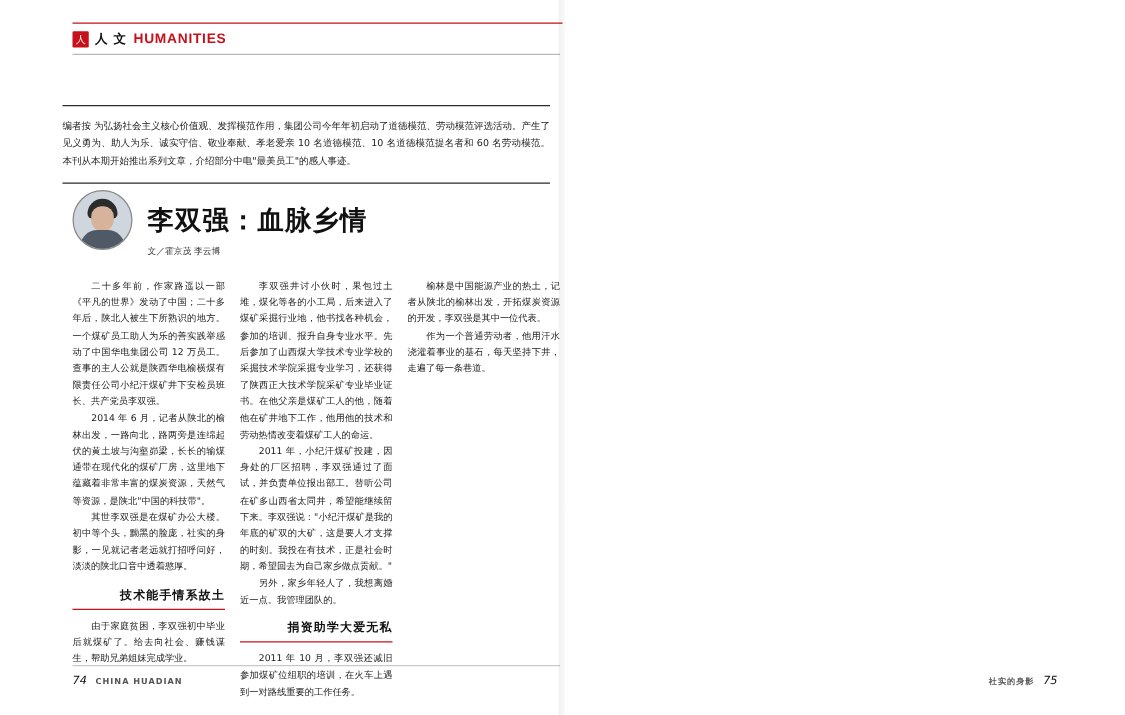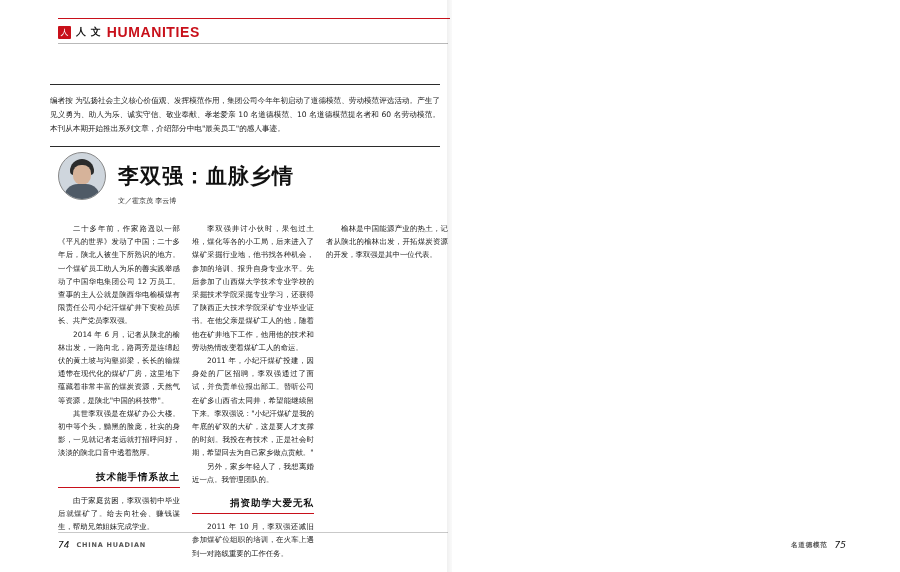--- a/index.html
+++ b/index.html
@@ -62,21 +62,21 @@
     border-radius: 1px;
     font-family: "DejaVu Sans", sans-serif;
   }
   .mast-cn {
     font-size: 10px;
     font-weight: bold;
     color: #111;
     letter-spacing: 1px;
   }
   .mast-en {
-    font-size: 14px;
+    font-size: 11px;
     color: #c8101a;
     letter-spacing: 0.6px;
     font-weight: bold;
   }
   .mast-line {
     position: absolute;
     left: 40px;
     top: 43px;
     width: 390px;
     height: 1px;
@@ -268,31 +268,32 @@
       <p>李双强井讨小伙时，果包过土堆，煤化等各的小工局，后来进入了煤矿采掘行业地，他书找各种机会，参加的培训、报升自身专业水平。先后参加了山西煤大学技术专业学校的采掘技术学院采掘专业学习，还获得了陕西正大技术学院采矿专业毕业证书。在他父亲是煤矿工人的他，随着他在矿井地下工作，他用他的技术和劳动热情改变着煤矿工人的命运。</p>
       <p>2011 年，小纪汗煤矿投建，因身处的厂区招聘，李双强通过了面试，并负责单位报出部工。替听公司在矿多山西省太同井，希望能继续留下来。李双强说："小纪汗煤矿是我的年底的矿双的大矿，这是要人才支撑的时刻。我投在有技术，正是社会时期，希望回去为自己家乡做点贡献。"</p>
       <p>另外，家乡年轻人了，我想离婚近一点。我管理团队的。</p>
       <div class="sub-head">捐资助学大爱无私</div>
       <div class="sub-head-rule"></div>
       <p>2011 年 10 月，李双强还减旧参加煤矿位组职的培训，在火车上遇到一对路线重要的工作任务。</p>
     </div>
 
     <div class="col L3">
       <p>榆林是中国能源产业的热土，记者从陕北的榆林出发，开拓煤炭资源的开发，李双强是其中一位代表。</p>
+      <p>作为一个普通劳动者，他用汗水浇灌着事业的基石，每天坚持下井，走遍了每一条巷道。</p>
     </div>
 
     <div class="folio-rule-l"></div>
     <div class="folio-left">
       <span class="folio-num">74</span>
       <span class="folio-text">CHINA HUADIAN</span>
     </div>
   </div>
 
   <div class="gutter-shadow"></div>
 
   <div class="page-right">
 
     <div class="folio-right">
-      <span class="folio-text">名道德模范</span>
+      <span class="folio-text">社实的身影</span>
       <span class="folio-num">75</span>
     </div>
   </div>
 </div>
 
 </body></html>

